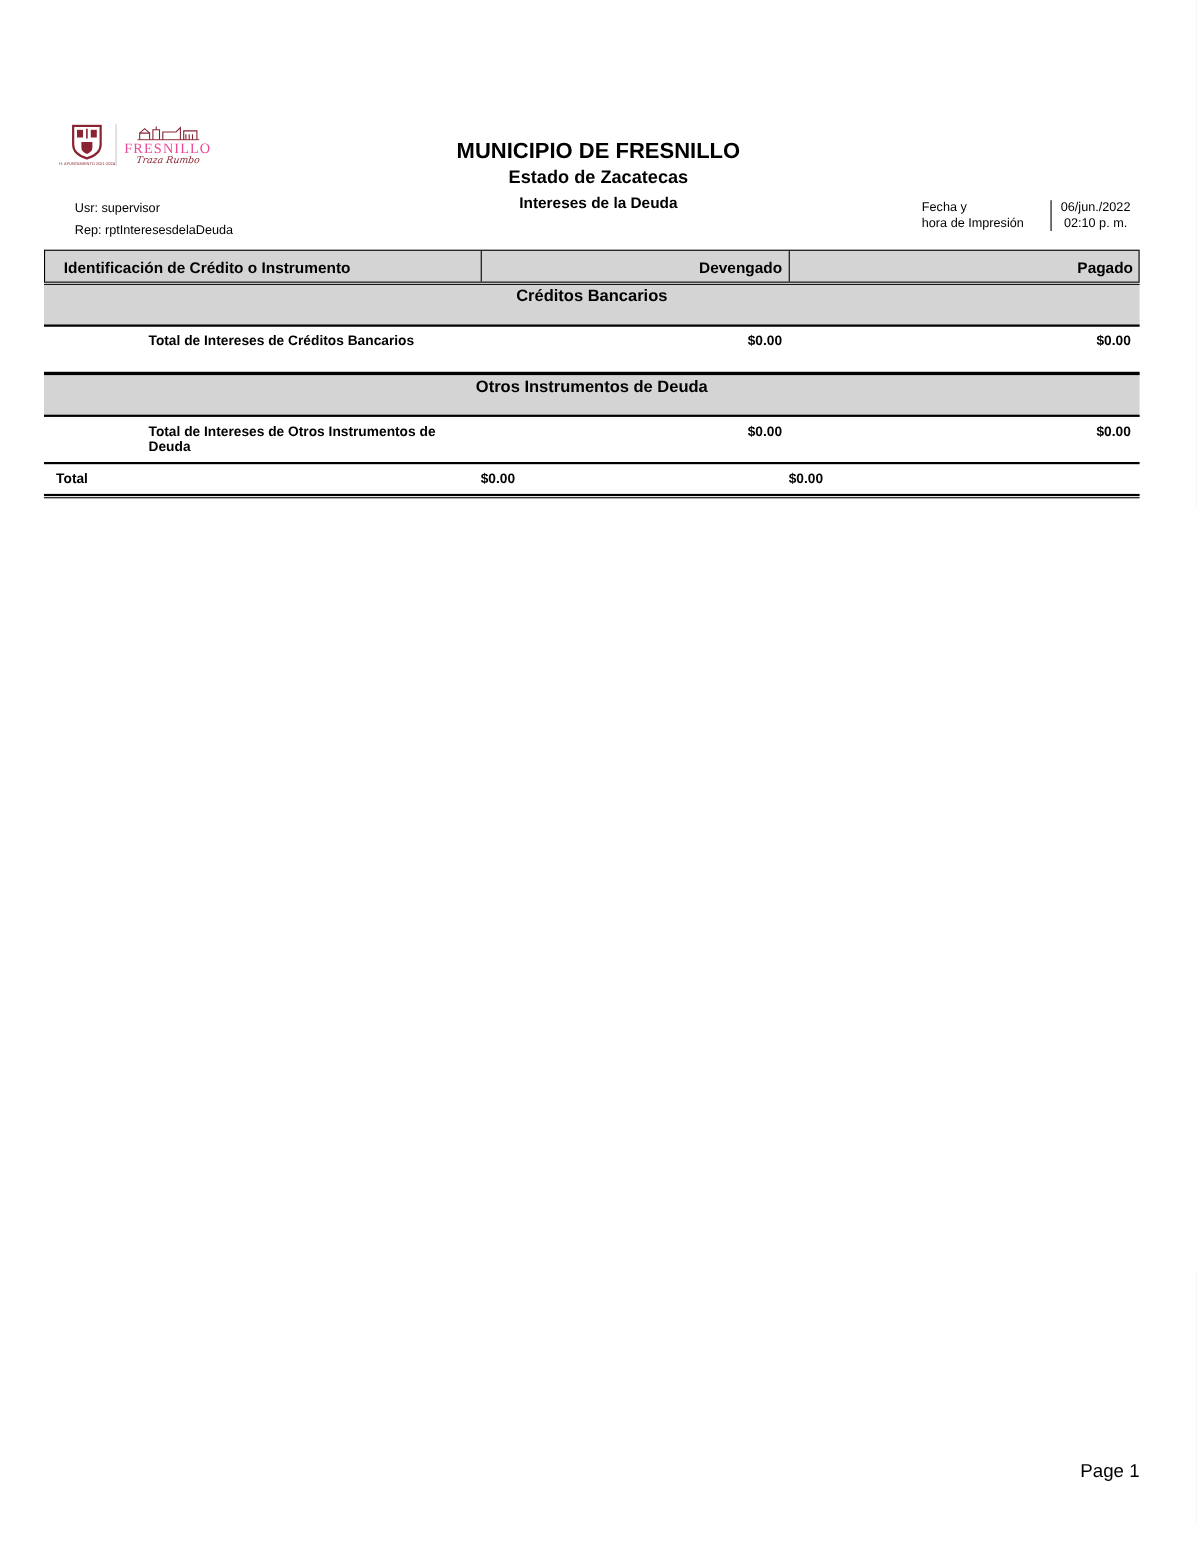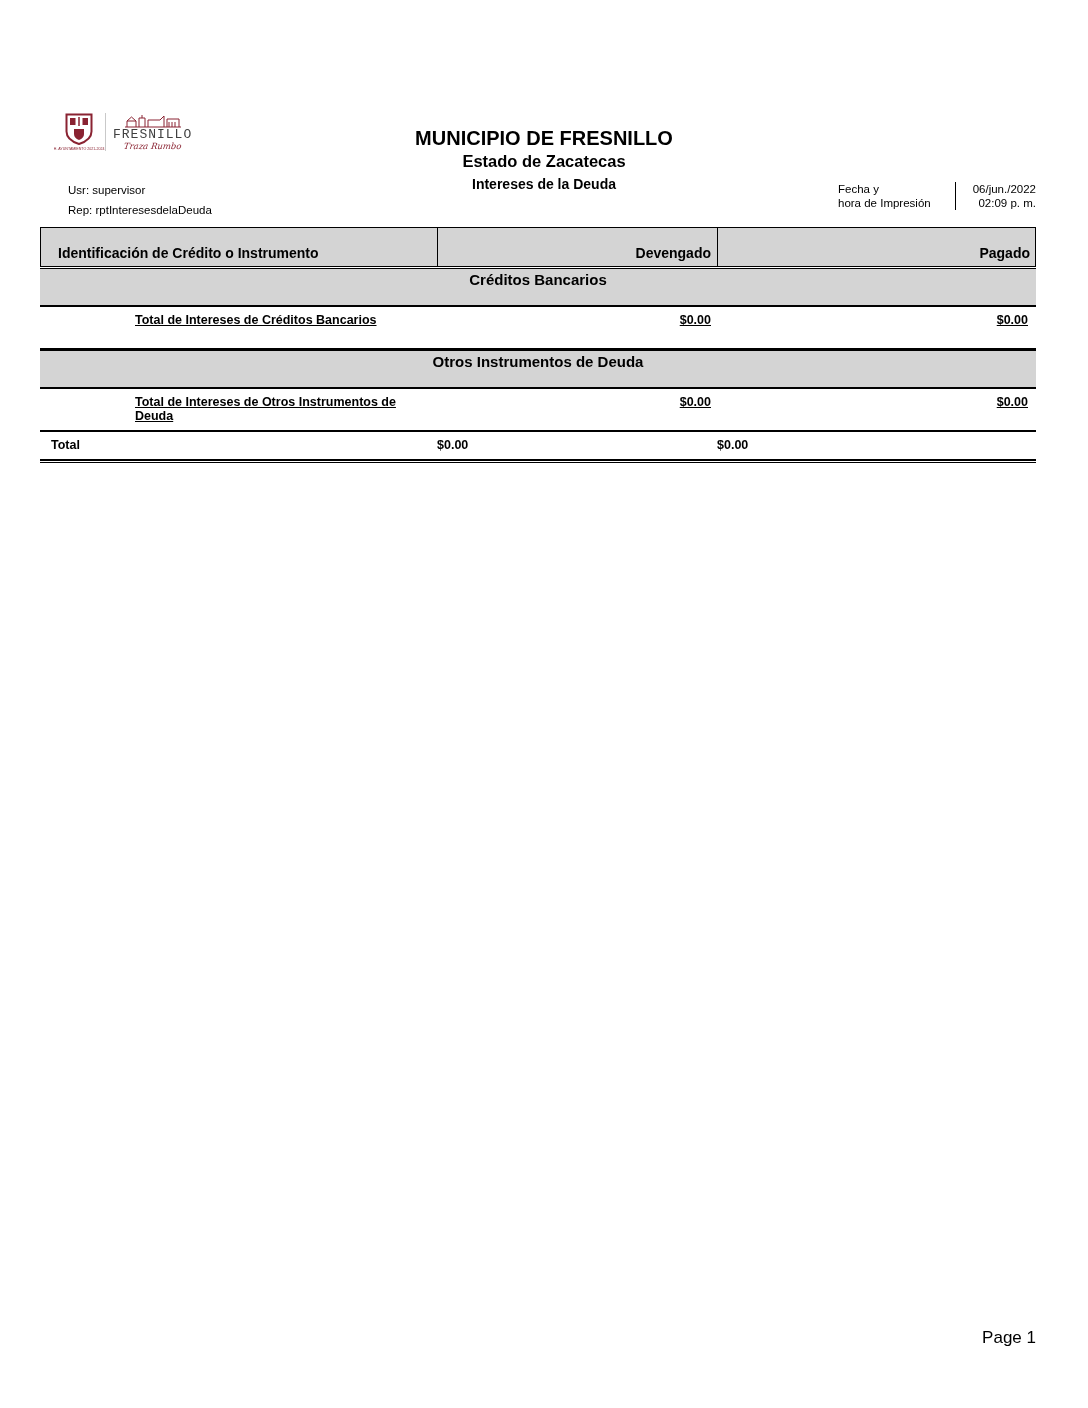--- a/index.html
+++ b/index.html
@@ -13,53 +13,53 @@
     margin:0 auto;
     overflow:hidden;
   }
 
   
   .logo { position:absolute; left:60px; top:107px; height:50px; display:flex; align-items:center; gap:7px; }
   .seal { display:flex; flex-direction:column; align-items:center; width:38px; }
   .seal-caption { font-size:4px; line-height:4.5px; color:#8a2332; text-align:center; margin-top:1px; white-space:nowrap; transform:scale(.9); }
   .logo-divider { width:1px; height:38px; background:#c9c9c9; }
   .logo-right { display:flex; flex-direction:column; align-items:center; }
-  .logo-name { font-family:Liberation Mono, monospace; font-size:13px; letter-spacing:1px; color:#404040; line-height:13px;text-align:center; }
+  .logo-name { font-family:Liberation Serif, serif; font-size:13px; letter-spacing:1px; color:#ec4899; line-height:13px;text-align:center; }
   .logo-slogan { font-family:"DejaVu Serif", serif; font-style:italic; font-size:8.5px; color:#8a2332; line-height:10px; transform:skewX(-8deg); }
 
   
   .title-block { position:absolute; left:0; top:106px; width:100%; text-align:center; }
   .t1 { font-size:20px; font-weight:bold; line-height:22px;margin-top:21px; }
   .t2 { font-size:16.5px; font-weight:bold; line-height:19px; margin-top:3px; }
   .t3 { font-size:14px; font-weight:bold; line-height:18px; margin-top:4px; }
   .t4 { font-size:14.5px; font-weight:bold; line-height:17px; margin-top:5px; }
 
   
   .meta { position:absolute; left:68px; top:180px; font-size:11.5px; line-height:20px; }
 
   
   .print-info { position:absolute; left:838px; top:182px; width:198px; display:flex; align-items:stretch; }
   .print-labels { flex:1; text-align:left; font-size:11.5px; line-height:14px; padding-right:5px; }
   .print-bar { width:1.5px; background:#000; }
-  .print-values { width:80px; text-align:right; font-size:11.5px; line-height:14px; }
+  .print-values { width:80px; text-align:center; font-size:11.5px; line-height:14px; }
 
   
   .report-table { position:absolute; left:40px; top:227px; width:996px; }
   .grid3 { display:grid; grid-template-columns:397px 280px 319px; }
   .thead { border:1px solid #000; background:#d4d4d4; font-weight:bold; font-size:14px; }
-  .thead > div { padding:17px 6px 4px; line-height:17px; }
+  .thead > div { padding:7px 6px 4px; line-height:17px; }
   .th-id { padding-left:17px !important; border-right:1px solid #000; }
   .th-dev { text-align:right; border-right:1px solid #000; }
   .th-pag { text-align:right; padding-right:7px !important; }
 
   .banner { background:#d4d4d4; text-align:center; font-weight:bold; font-size:15px; padding:2px 0 16px; line-height:18px; }
   .banner-first  { margin-top:1px; border-top:1px solid #000; border-bottom:2px solid #000; }
   .banner-second { border-top:3px solid #000; border-bottom:2px solid #000; }
 
-  .trow { font-weight:bold; font-size:12.5px; padding:6px 0 7px; line-height:14px;text-decoration:underline; }
+  .trow { font-weight:bold; font-size:12.5px; padding:6px 0 7px; line-height:14px; }
   .trow .lbl { padding-left:95px; }
   .trow .val { text-align:right; padding-right:6px; }
   .trow .val-last { text-align:right; padding-right:8px; }
   .section-gap { height:14px; }
 
   .total-row { border-top:2px solid #000; font-weight:bold; font-size:12.5px; padding:6px 0 7px; line-height:14px; }
   .total-row .lbl { padding-left:11px; }
   .dbl-rule { height:4px; border-top:2px solid #000; border-bottom:1px solid #000; }
 
   
@@ -112,21 +112,21 @@
   </div>
 
   <div class="print-info">
     <div class="print-labels">
       <div>Fecha y</div>
       <div>hora de Impresión</div>
     </div>
     <div class="print-bar"></div>
     <div class="print-values">
       <div>06/jun./2022</div>
-      <div>02:09 p. m.</div>
+      <div>02:10 p. m.</div>
     </div>
   </div>
 
   <div class="report-table">
 
     <div class="thead grid3">
       <div class="th-id">Identificación de Crédito o Instrumento</div>
       <div class="th-dev">Devengado</div>
       <div class="th-pag">Pagado</div>
     </div>

